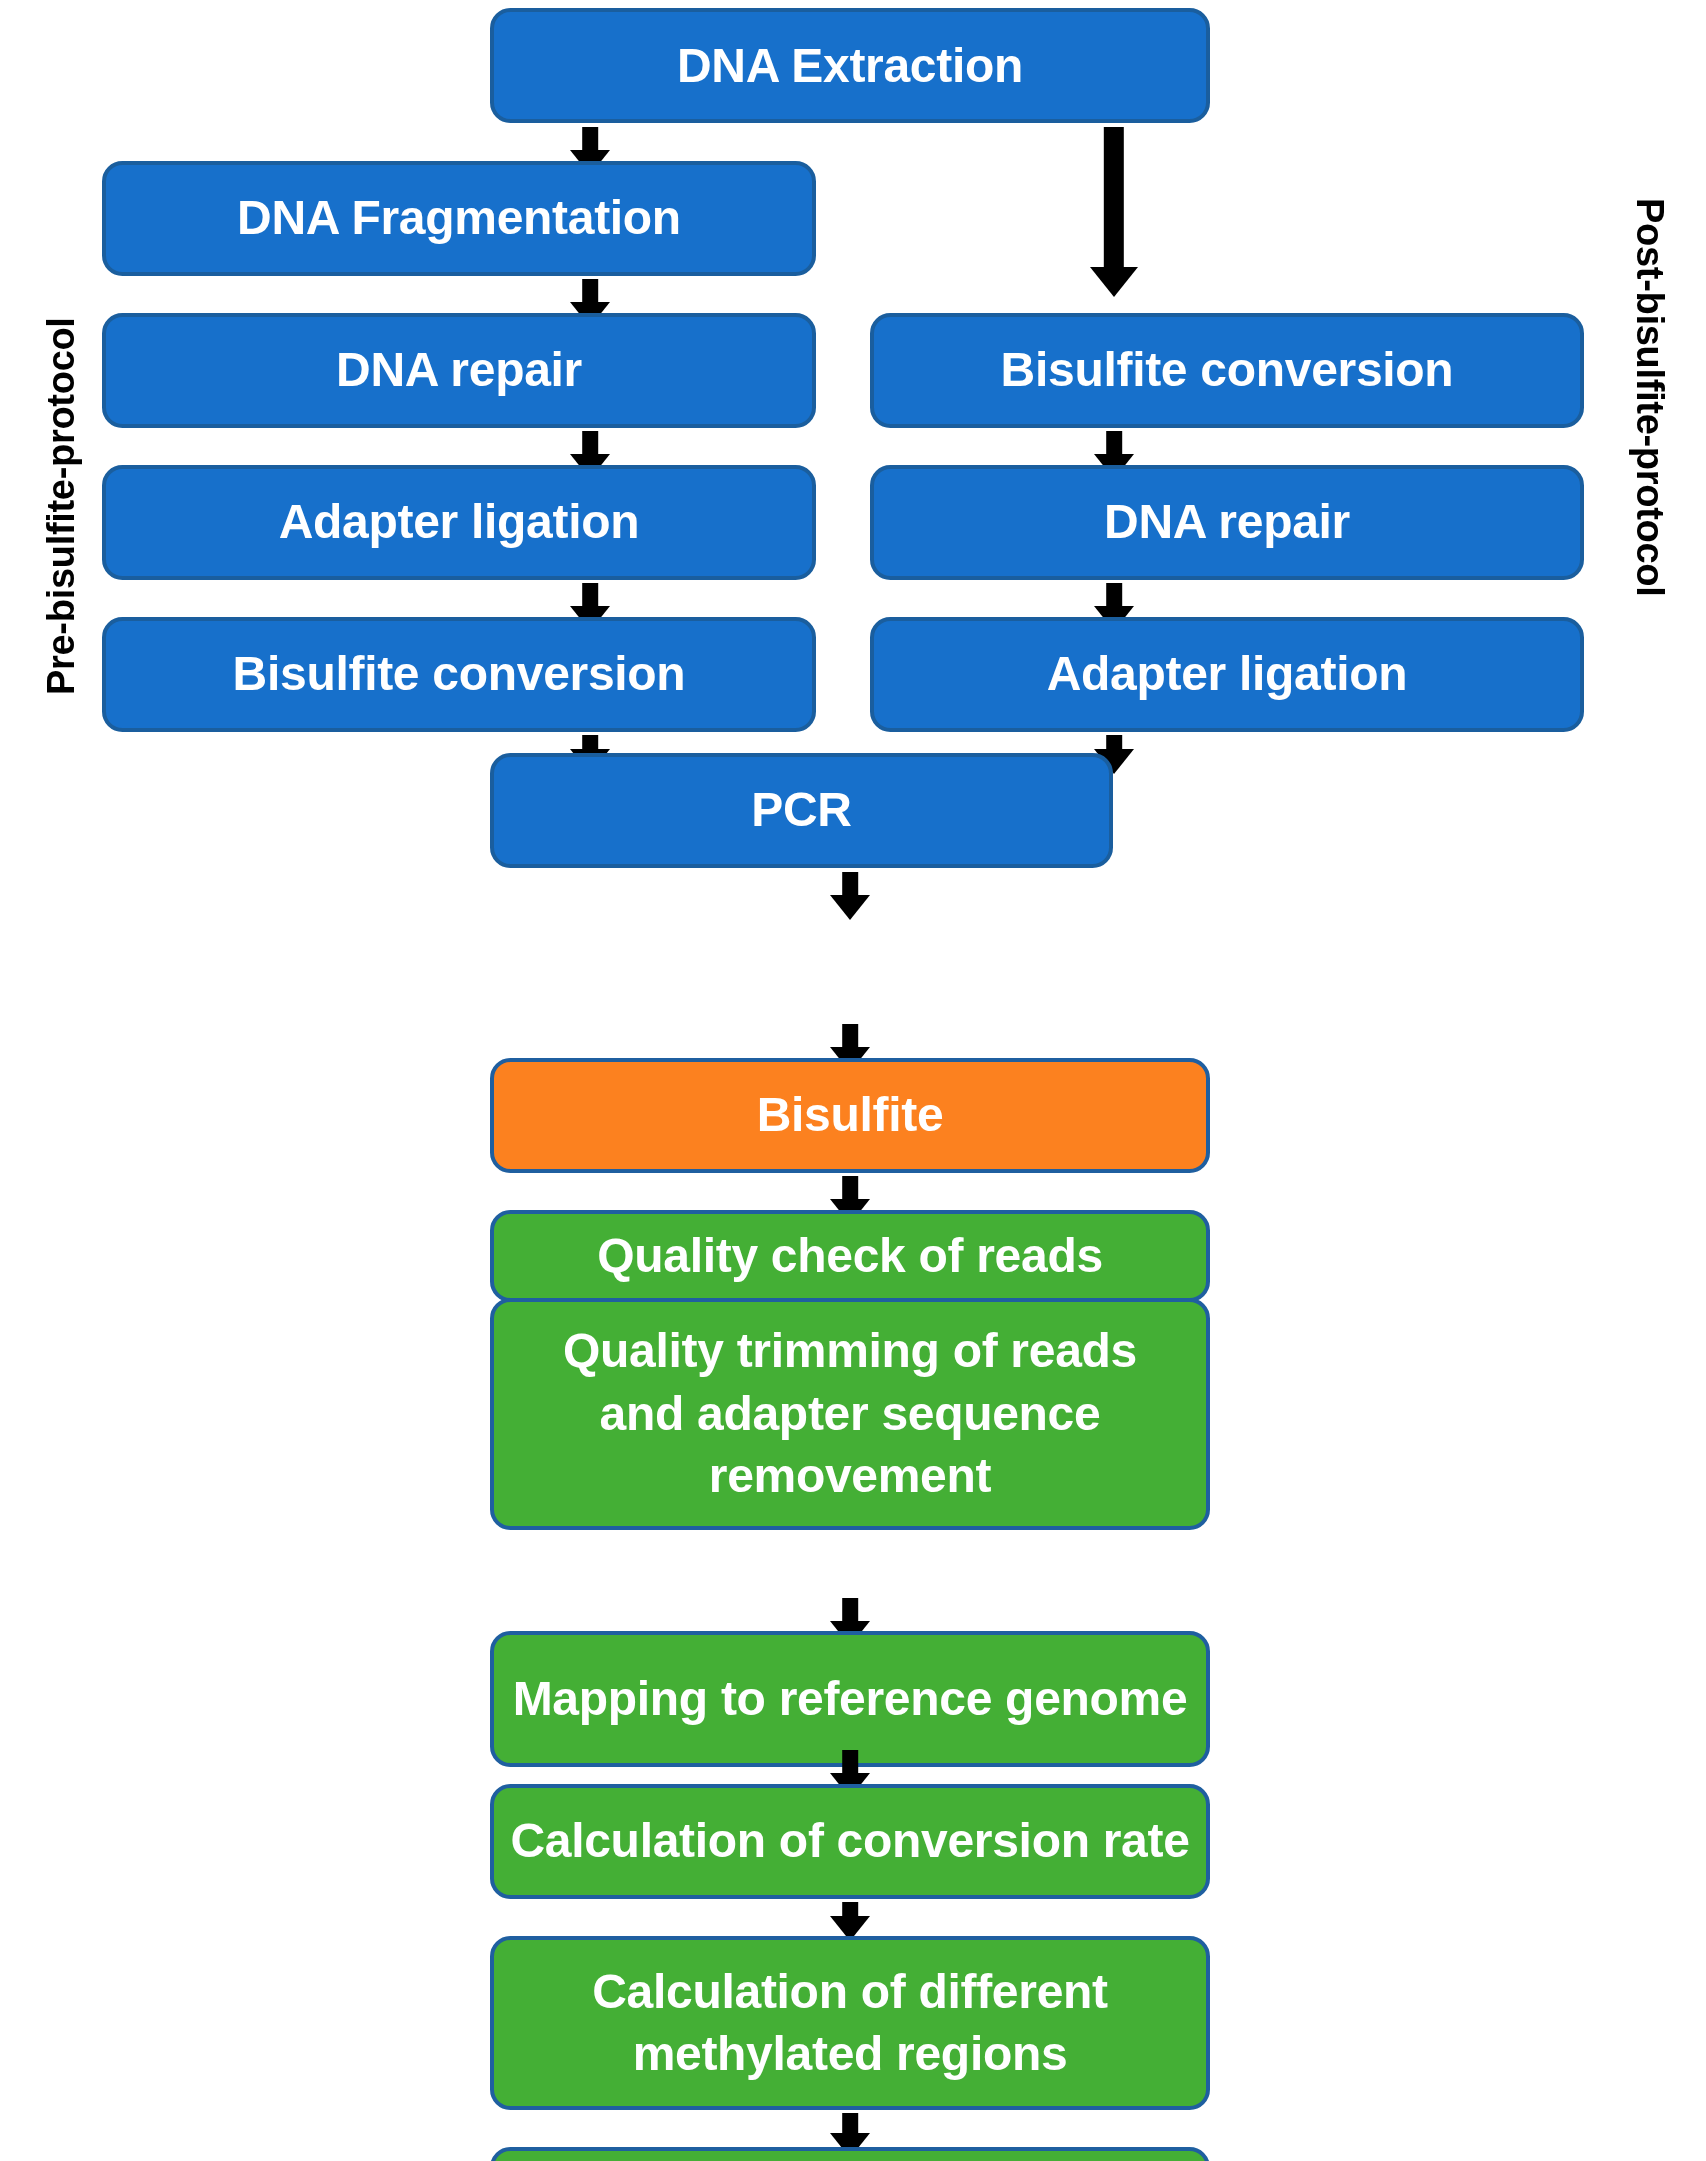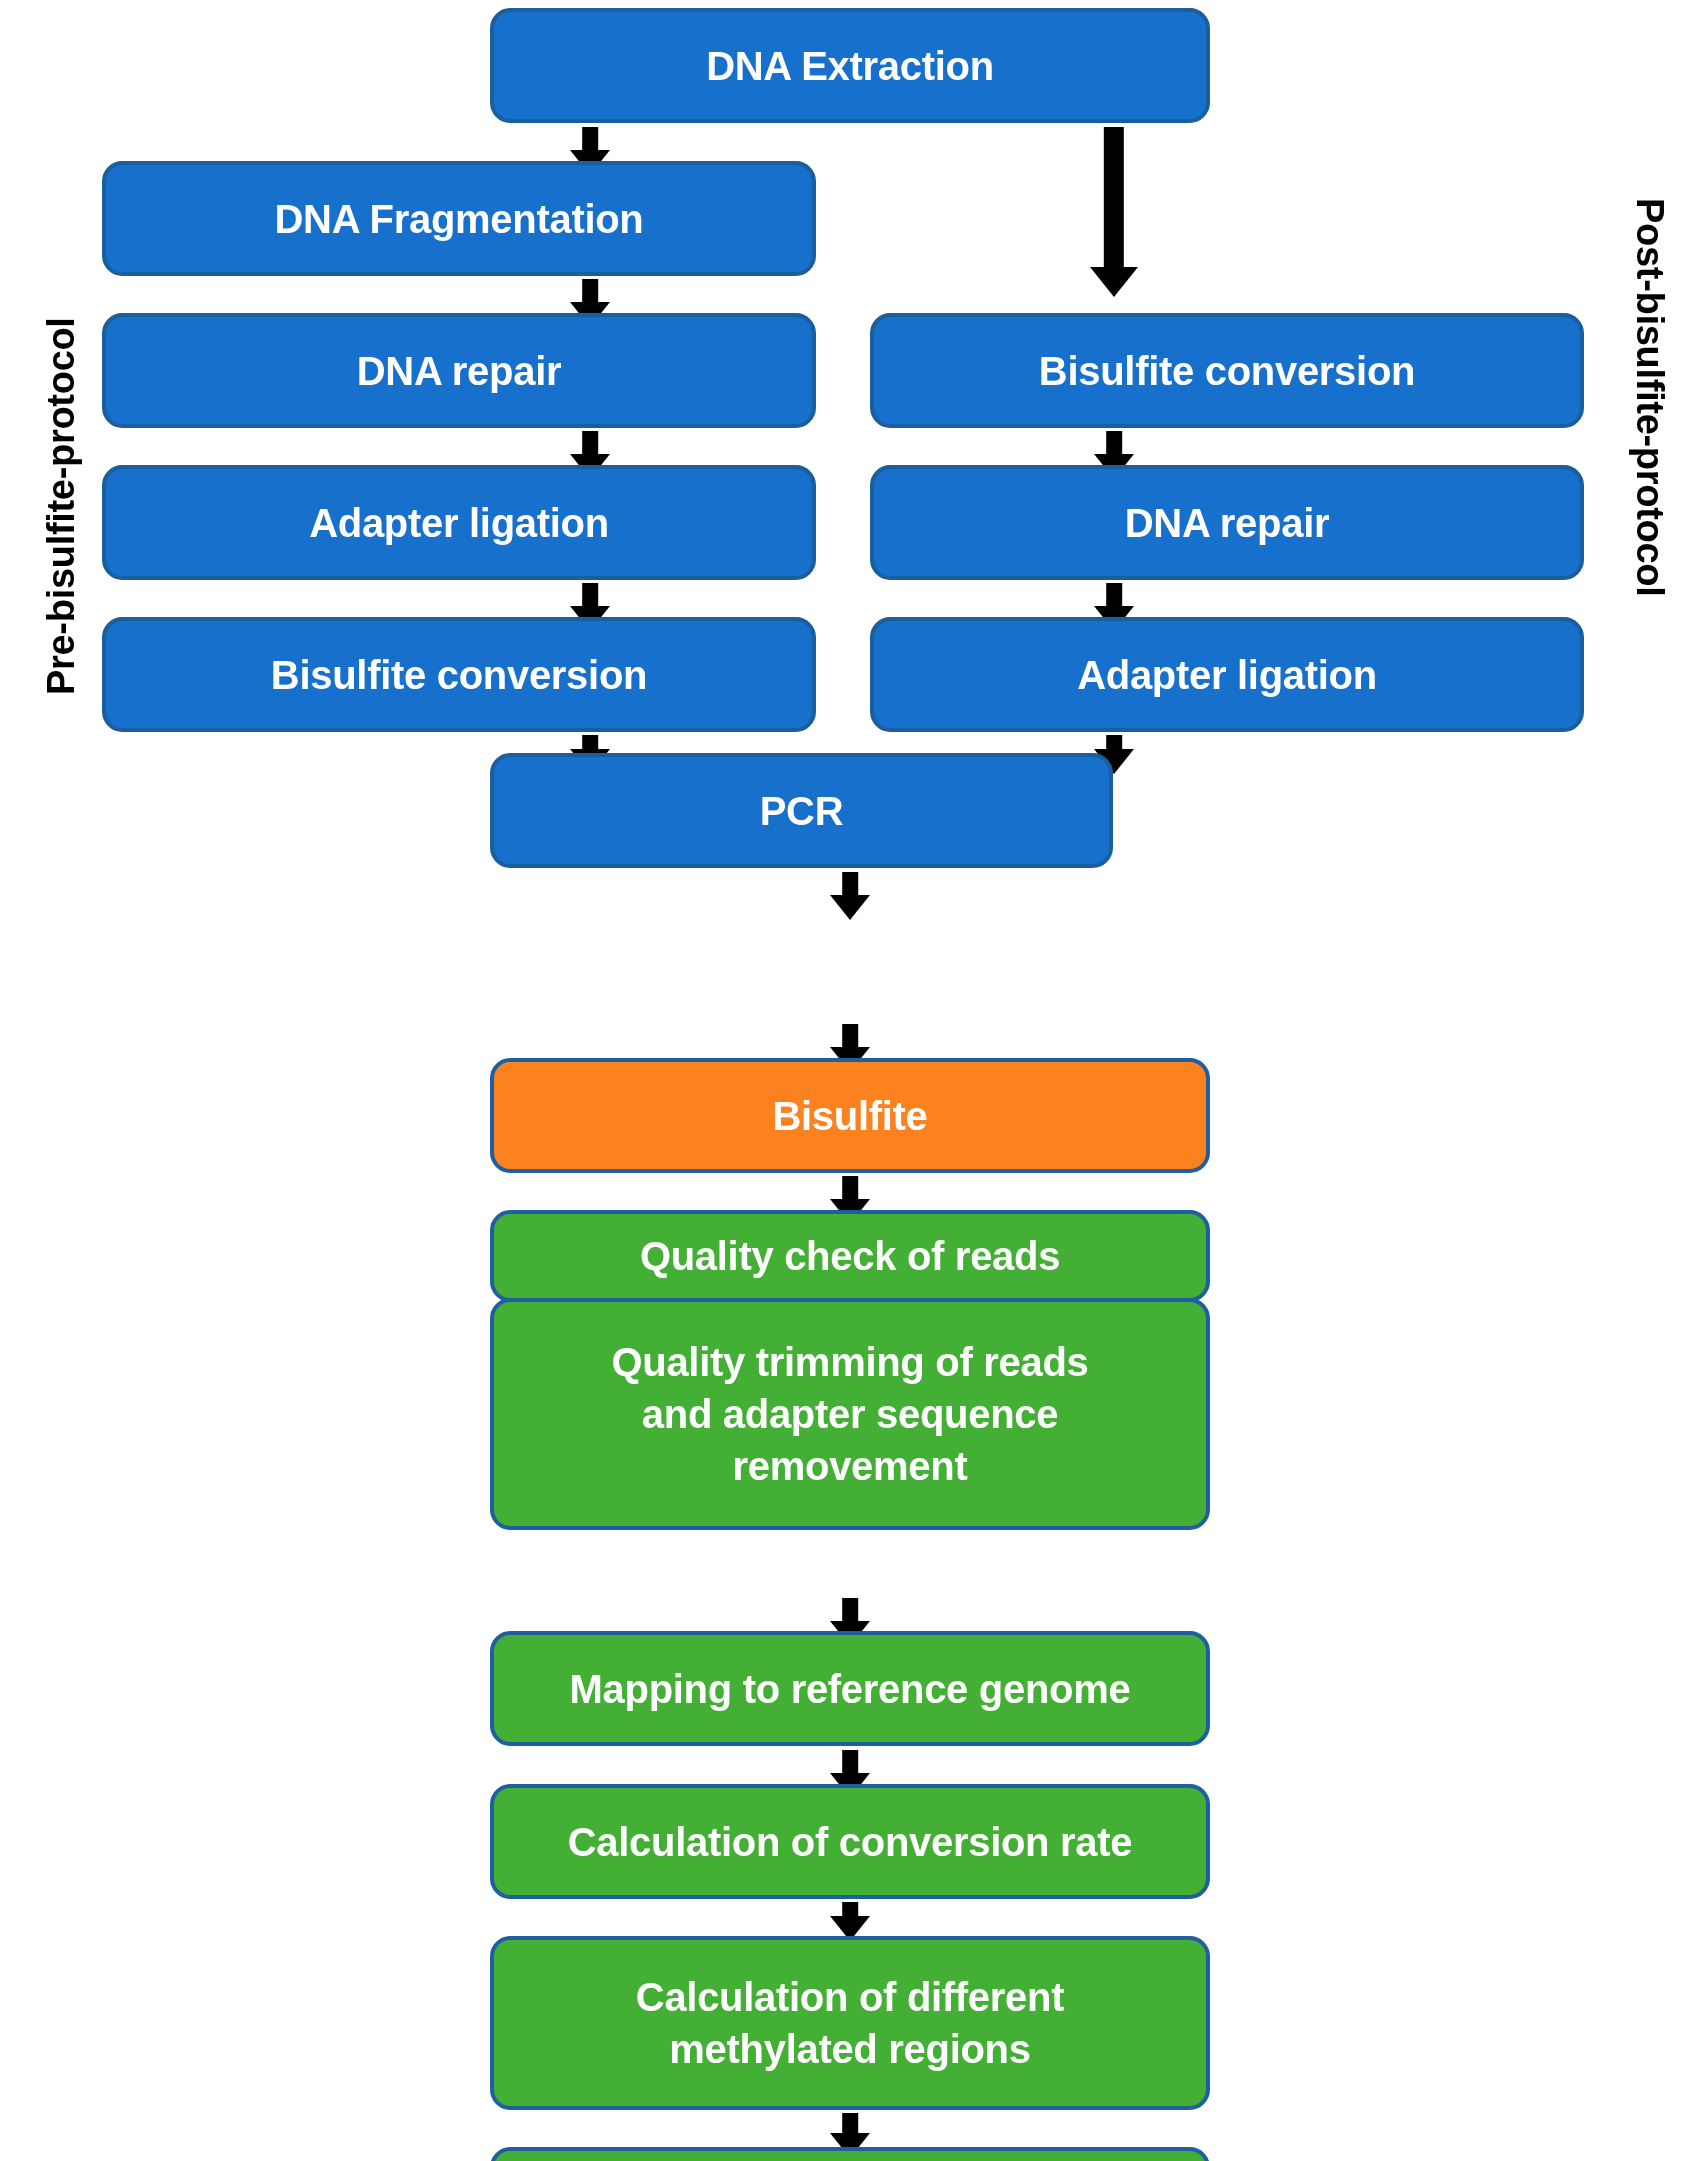--- a/index.html
+++ b/index.html
@@ -25,21 +25,21 @@
     position: absolute;
     box-sizing: border-box;
     border-radius: 20.4px;
     border: 4.2px solid #1f5FA0;
     display: flex;
     align-items: center;
     justify-content: center;
     text-align: center;
     color: #ffffff;
     font-weight: bold;
-    font-size: 40px;
+    font-size: 48px;
     line-height: 1.30;
     letter-spacing: -0.3px;
     padding: 0 15.6px;
     -webkit-font-smoothing: antialiased;
   }
   .node.blue   { background: #1770CB; border-color: #1a5E9E; }
   .node.orange { background: #FC811F; border-color: #1f5FA0; }
   .node.green  { background: #44AF35; border-color: #1f5FA0; }
 
   .node .label {
@@ -218,21 +218,21 @@
     <span class="label">Quality trimming of reads
 and adapter sequence
 removement</span>
   </div>
 
   <div class="arrow thin" style="left: 850px; top: 1598px;">
     <div class="shaft" style="width: 15.6px; height: 24px;"></div>
     <div class="head" style="top: 23px;"></div>
   </div>
 
-  <div class="node green" style="left: 490px; top: 1631px; width: 720px; height: 115px;">
+  <div class="node green" style="left: 490px; top: 1631px; width: 720px; height: 136px;">
     <span class="label">Mapping to reference genome</span>
   </div>
 
   <div class="arrow thin" style="left: 850px; top: 1750px;">
     <div class="shaft" style="width: 15.6px; height: 24px;"></div>
     <div class="head" style="top: 23px;"></div>
   </div>
 
   <div class="node green" style="left: 490px; top: 1784px; width: 720px; height: 115px;">
     <span class="label">Calculation of conversion rate</span>

